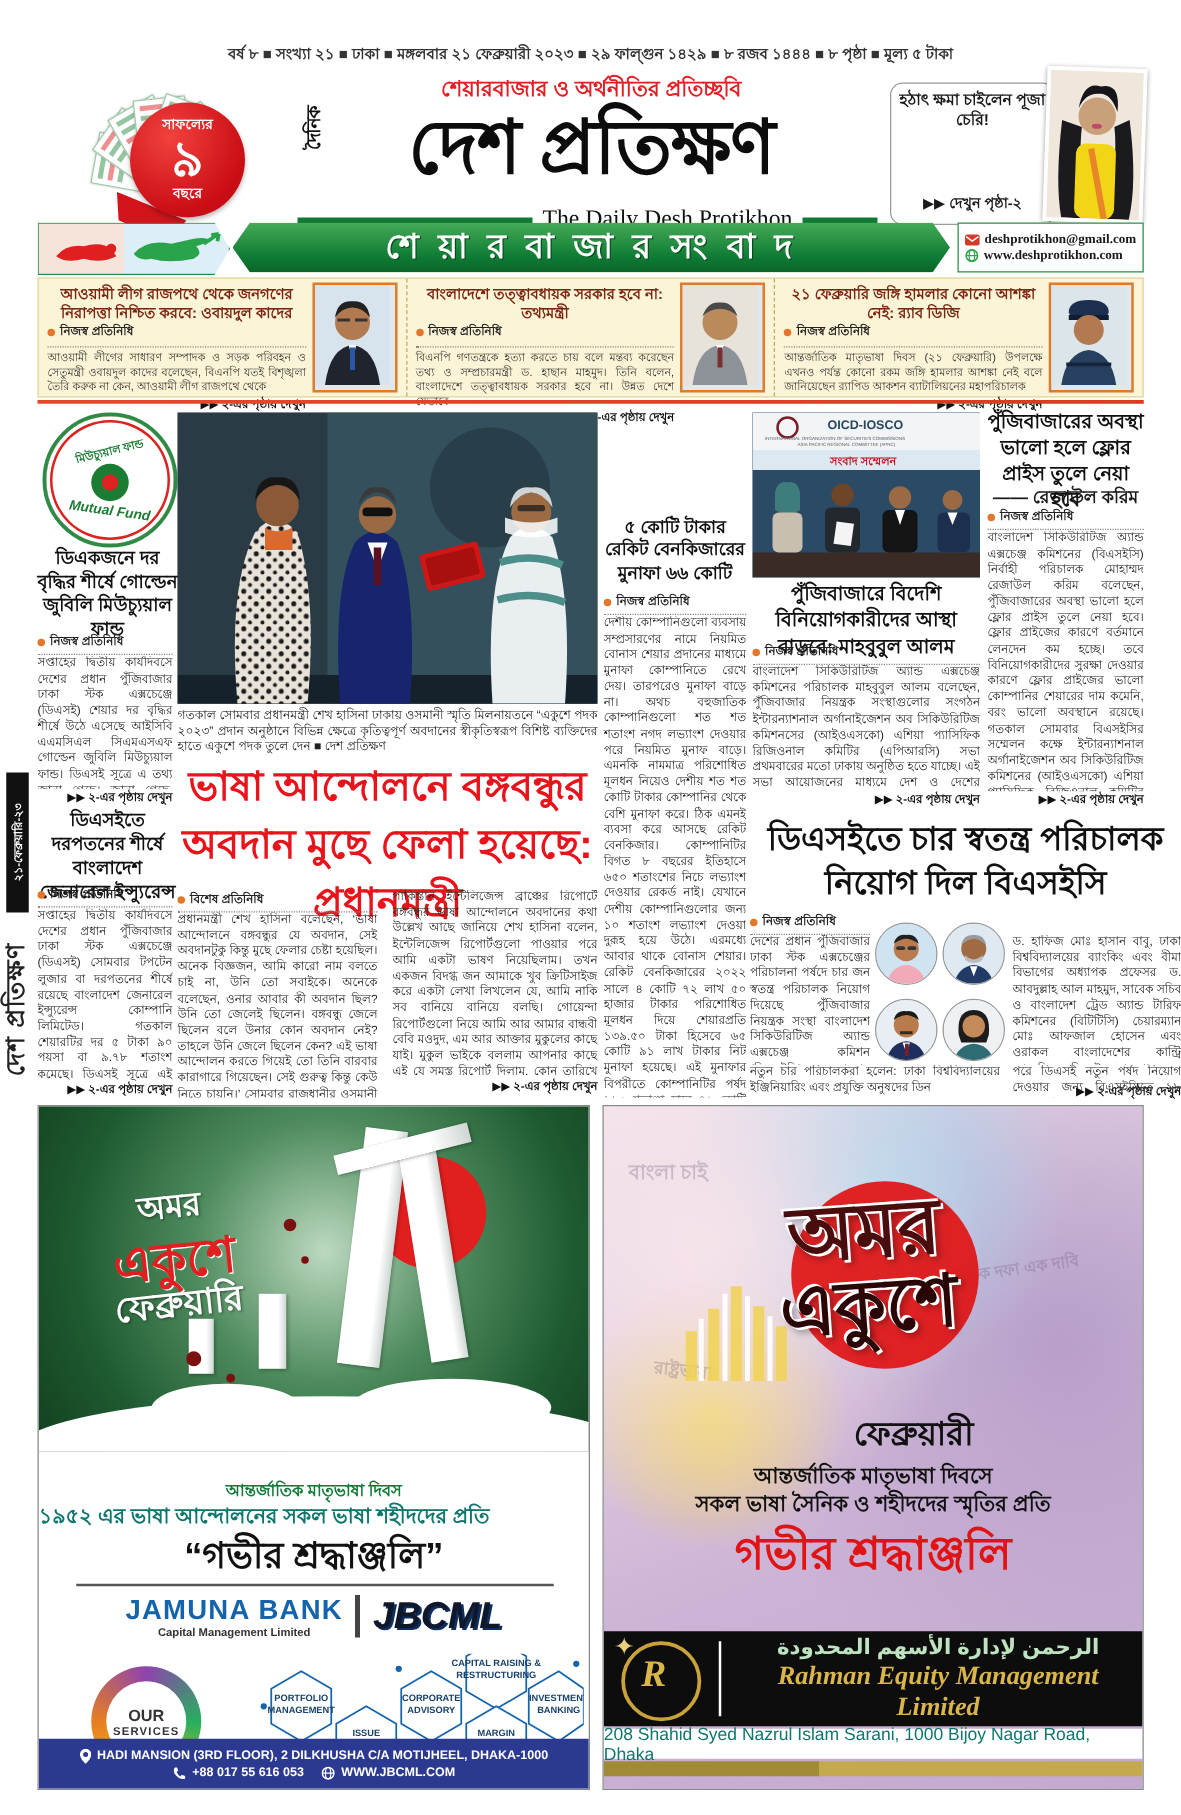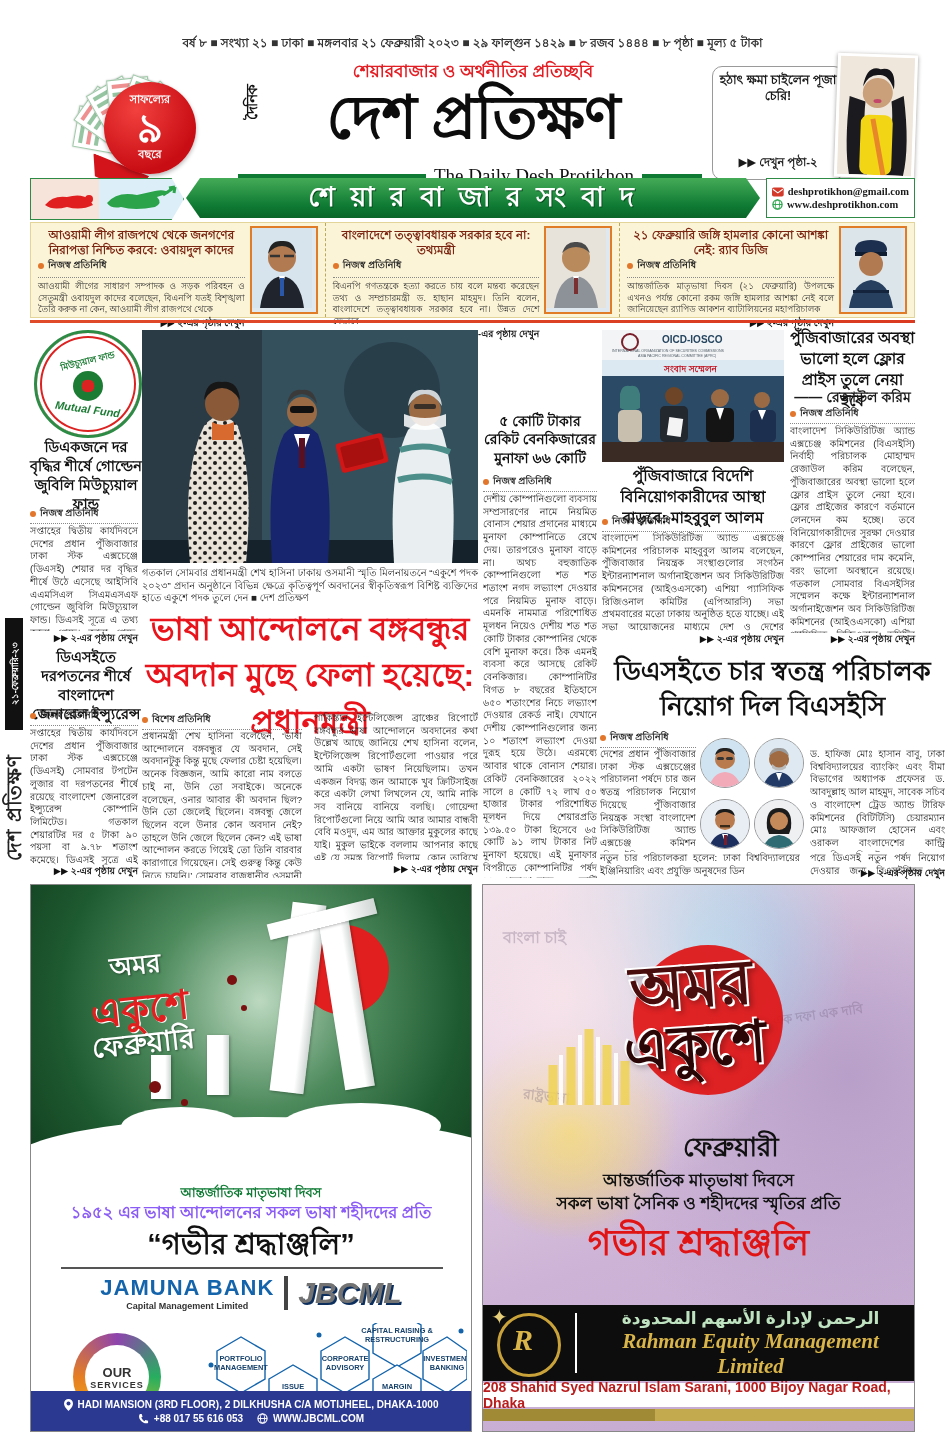--- a/index.html
+++ b/index.html
@@ -103,28 +103,28 @@
   .adL-green{position:absolute;left:0;top:0;width:100%;height:276px;
        background:radial-gradient(circle at 52% 42%,#bcd9c0 0%,#4d8a5c 38%,#1e5a30 72%,#123f20 100%);overflow:hidden;}
   .minar-c{position:absolute;background:linear-gradient(90deg,#ffffff 70%,#cfd6d3);box-shadow:1px 1px 3px rgba(0,0,0,.3);}
   .snow{position:absolute;background:#fff;border-radius:50%;}
   .blood{position:absolute;border-radius:50%;background:#7a1010;}
   .calL{position:absolute;left:18px;top:60px;width:180px;text-align:center;transform:rotate(-6deg);}
   .calL .c1{font-size:26px;font-weight:700;color:#fff;text-shadow:1px 1px 2px #00000066;}
   .calL .c2{font-size:40px;font-weight:700;color:#e21f1f;text-shadow:1px 1px 0 #fff;line-height:1;}
   .calL .c3{font-size:28px;font-weight:700;color:#fff;text-shadow:1px 1px 2px #00000066;line-height:1.1;}
   .adL-l1{position:absolute;left:0;top:298px;width:100%;text-align:center;font-size:13px;font-weight:700;color:#0e7a33;}
-  .adL-l2{position:absolute;left:0;top:315px;width:100%;text-align:center;font-size:16.5px;font-weight:700;color:#8b5cf6;}
+  .adL-l2{position:absolute;left:0;top:315px;width:100%;font-size:16.5px;font-weight:700;color:#0f766e;}
   .adL-l3{position:absolute;left:0;top:336px;width:100%;text-align:center;font-size:29px;font-weight:700;color:#111;}
   .adL-div{position:absolute;left:30px;top:382px;width:382px;height:2px;background:#555;}
   .jb-row{position:absolute;left:0;top:390px;width:100%;display:flex;align-items:center;justify-content:center;gap:10px;}
   .jb-name{font-size:22px;font-weight:700;letter-spacing:1px;}
   .jb-sub{font-size:9px;font-weight:700;color:#333;text-align:center;}
   .jb-bar{width:4px;height:34px;background:#444;}
-  .jbcml{font-size:30px;font-weight:700;font-style:italic;color:#737373;text-shadow:2px 2px 0 #0d2f5e;}
+  .jbcml{font-size:30px;font-weight:700;font-style:italic;color:#0f172a;text-shadow:2px 2px 0 #0d2f5e;}
   .serv-circle{position:absolute;left:42px;top:448px;width:88px;height:88px;border-radius:50%;
        background:conic-gradient(#8e44ad,#27ae60,#f1c40f,#e67e22,#8e44ad);display:flex;align-items:center;justify-content:center;}
   .serv-inner{width:64px;height:64px;border-radius:50%;background:#fff;display:flex;flex-direction:column;
        align-items:center;justify-content:center;font-weight:700;color:#333;}
   .adL-navy{position:absolute;left:0;top:506px;width:100%;height:40px;background:#2b3990;color:#fff;
        display:flex;flex-direction:column;align-items:center;justify-content:center;gap:2px;font-size:10px;font-weight:700;}
   .adR{left:482px;top:884px;width:433px;height:548px;border:1px solid #888;box-sizing:border-box;overflow:hidden;
        background:
         radial-gradient(circle at 18% 20%,#f6e3ea 0%,rgba(246,227,234,0) 40%),
         radial-gradient(circle at 50% 12%,#a8d4ec 0%,rgba(168,212,236,0) 30%),
@@ -144,21 +144,21 @@
   .rlogo{width:74px;height:64px;margin-left:8px;position:relative;flex:0 0 auto;}
   .rlogo .ring{position:absolute;left:6px;top:2px;width:58px;height:58px;border-radius:50%;border:3px solid #c9a23a;}
   .rlogo .rtxt{position:absolute;left:22px;top:12px;font-family:"Liberation Serif",serif;font-style:italic;
        font-weight:700;font-size:30px;color:#d9b54a;}
   .rlogo .spark{position:absolute;left:0;top:-6px;color:#e8cf7a;font-size:20px;}
   .adR-blackdiv{width:2px;height:60px;background:#fff;margin:0 10px;}
   .adR-texts{flex:1;text-align:center;}
   .arb{font-size:17px;color:#bfe3c0;font-weight:700;}
   .reml{font-family:"Liberation Serif",serif;font-style:italic;font-weight:700;font-size:21px;color:#d9b54a;}
   .adR-addr{position:absolute;left:0;top:498px;width:100%;height:24px;background:#fff;display:flex;align-items:center;
-       justify-content:center;font-size:14px;font-weight:700;color:#b91c1c;}
+       justify-content:center;font-size:14px;font-weight:400;color:#0f766e;}
   .adR-gold{position:absolute;left:0;top:524px;width:100%;height:12px;background:linear-gradient(90deg,#a08a35 0 40%,#c3aa4e 40% 100%);}
   .hexlabel{font-size:7.4px;font-weight:700;fill:#16416b;}
 </style>
 </head>
 <body>
 
 <div class="page">
 
   <div class="abs dateline">বর্ষ ৮ ■ সংখ্যা ২১ ■ ঢাকা ■ মঙ্গলবার ২১ ফেব্রুয়ারী ২০২৩ ■ ২৯ ফাল্গুন ১৪২৯ ■ ৮ রজব ১৪৪৪ ■ ৮ পৃষ্ঠা ■ মূল্য ৫ টাকা</div>
 

